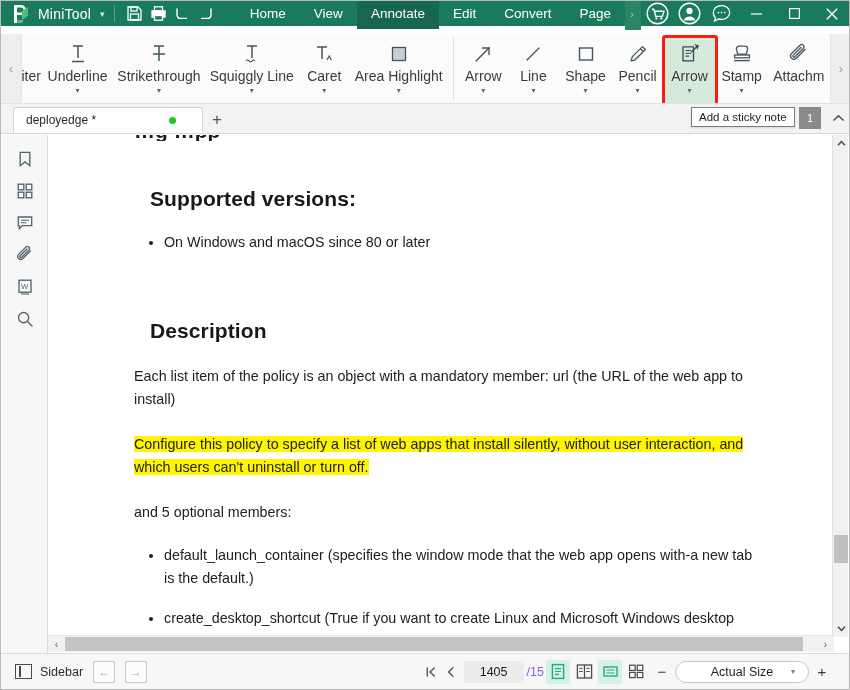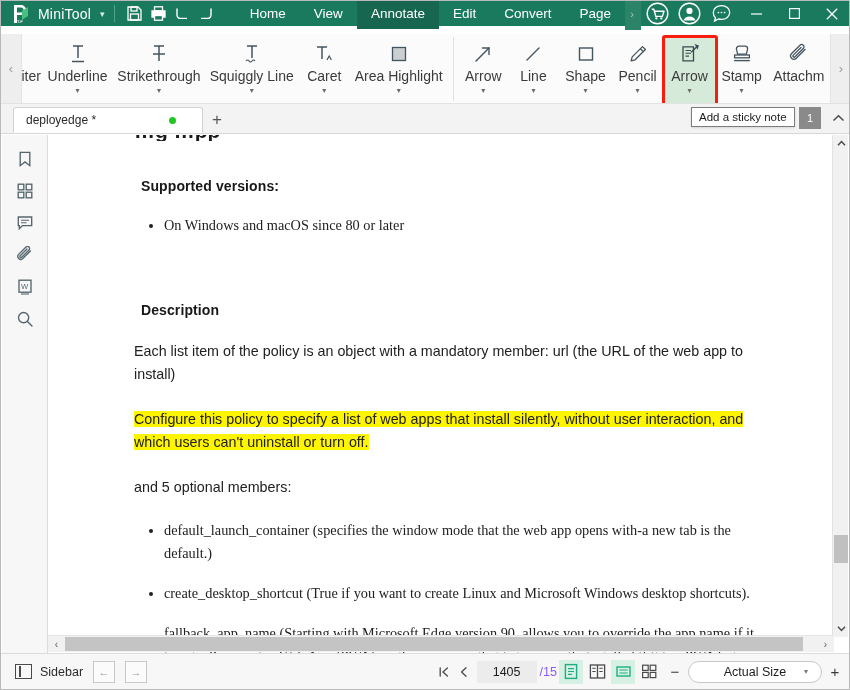--- a/index.html
+++ b/index.html
@@ -196,31 +196,31 @@
     background: #ffffff;
     padding: 0 60px 0 86px;
     font-family: "Liberation Sans", sans-serif;
   }
   .cut-title {
     position: absolute; left: 86px; top: -16px;
     font-size: 21px; font-weight: bold; color: #1a1a1a;
     white-space: nowrap; overflow: hidden; height: 22px;
   }
   .h2 {
-    font-size: 14px; font-weight: bold; color: #181818;
-    margin: 7px; padding-top: 36px; letter-spacing: .1px;
+    font-size: 21px; font-weight: bold; color: #181818;
+    margin: 16px; padding-top: 36px; letter-spacing: .1px;
   }
   .h2.desc { padding-top: 48px; }
   .para {
     font-size: 14.3px; color: #212121; line-height: 23px;
     margin: 22px 0 0 0;
   }
   .hl { background: #fff500; }
   ul.doclist {
-    margin: 20px 0 0 0; padding-left: 30px; font-family: Liberation Serif, serif;
+    margin: 20px 0 0 0; padding-left: 30px;
   }
   ul.doclist li {
     font-size: 14.3px; color: #212121; line-height: 23px;
     margin-bottom: 17px;
   }
   ul.doclist li::marker { font-size: 13px; }
   .clip-last { max-height: 62px; overflow: hidden; }
 
   
   .vscroll {
@@ -251,21 +251,21 @@
     width: 738px; height: 14px; background: #c4c4c4; cursor: pointer;
   }
 
   
   .statusbar {
     position: absolute; left: 0; bottom: 0;
     width: 850px; height: 36px;
     background: #f7f7f7;
     border-top: 1px solid #dcdcdc;
     display: flex; align-items: center;
-    padding: 0 3px 0 14px;
+    padding: 0 16px 0 14px;
     user-select: none;
   }
   .sidebar-toggle {
     display: flex; align-items: center; cursor: pointer;
   }
   .sbt-box {
     width: 17px; height: 15px; border: 1.5px solid #4a4a4a;
     position: relative; margin-right: 8px;
   }
   .sbt-box::after {

